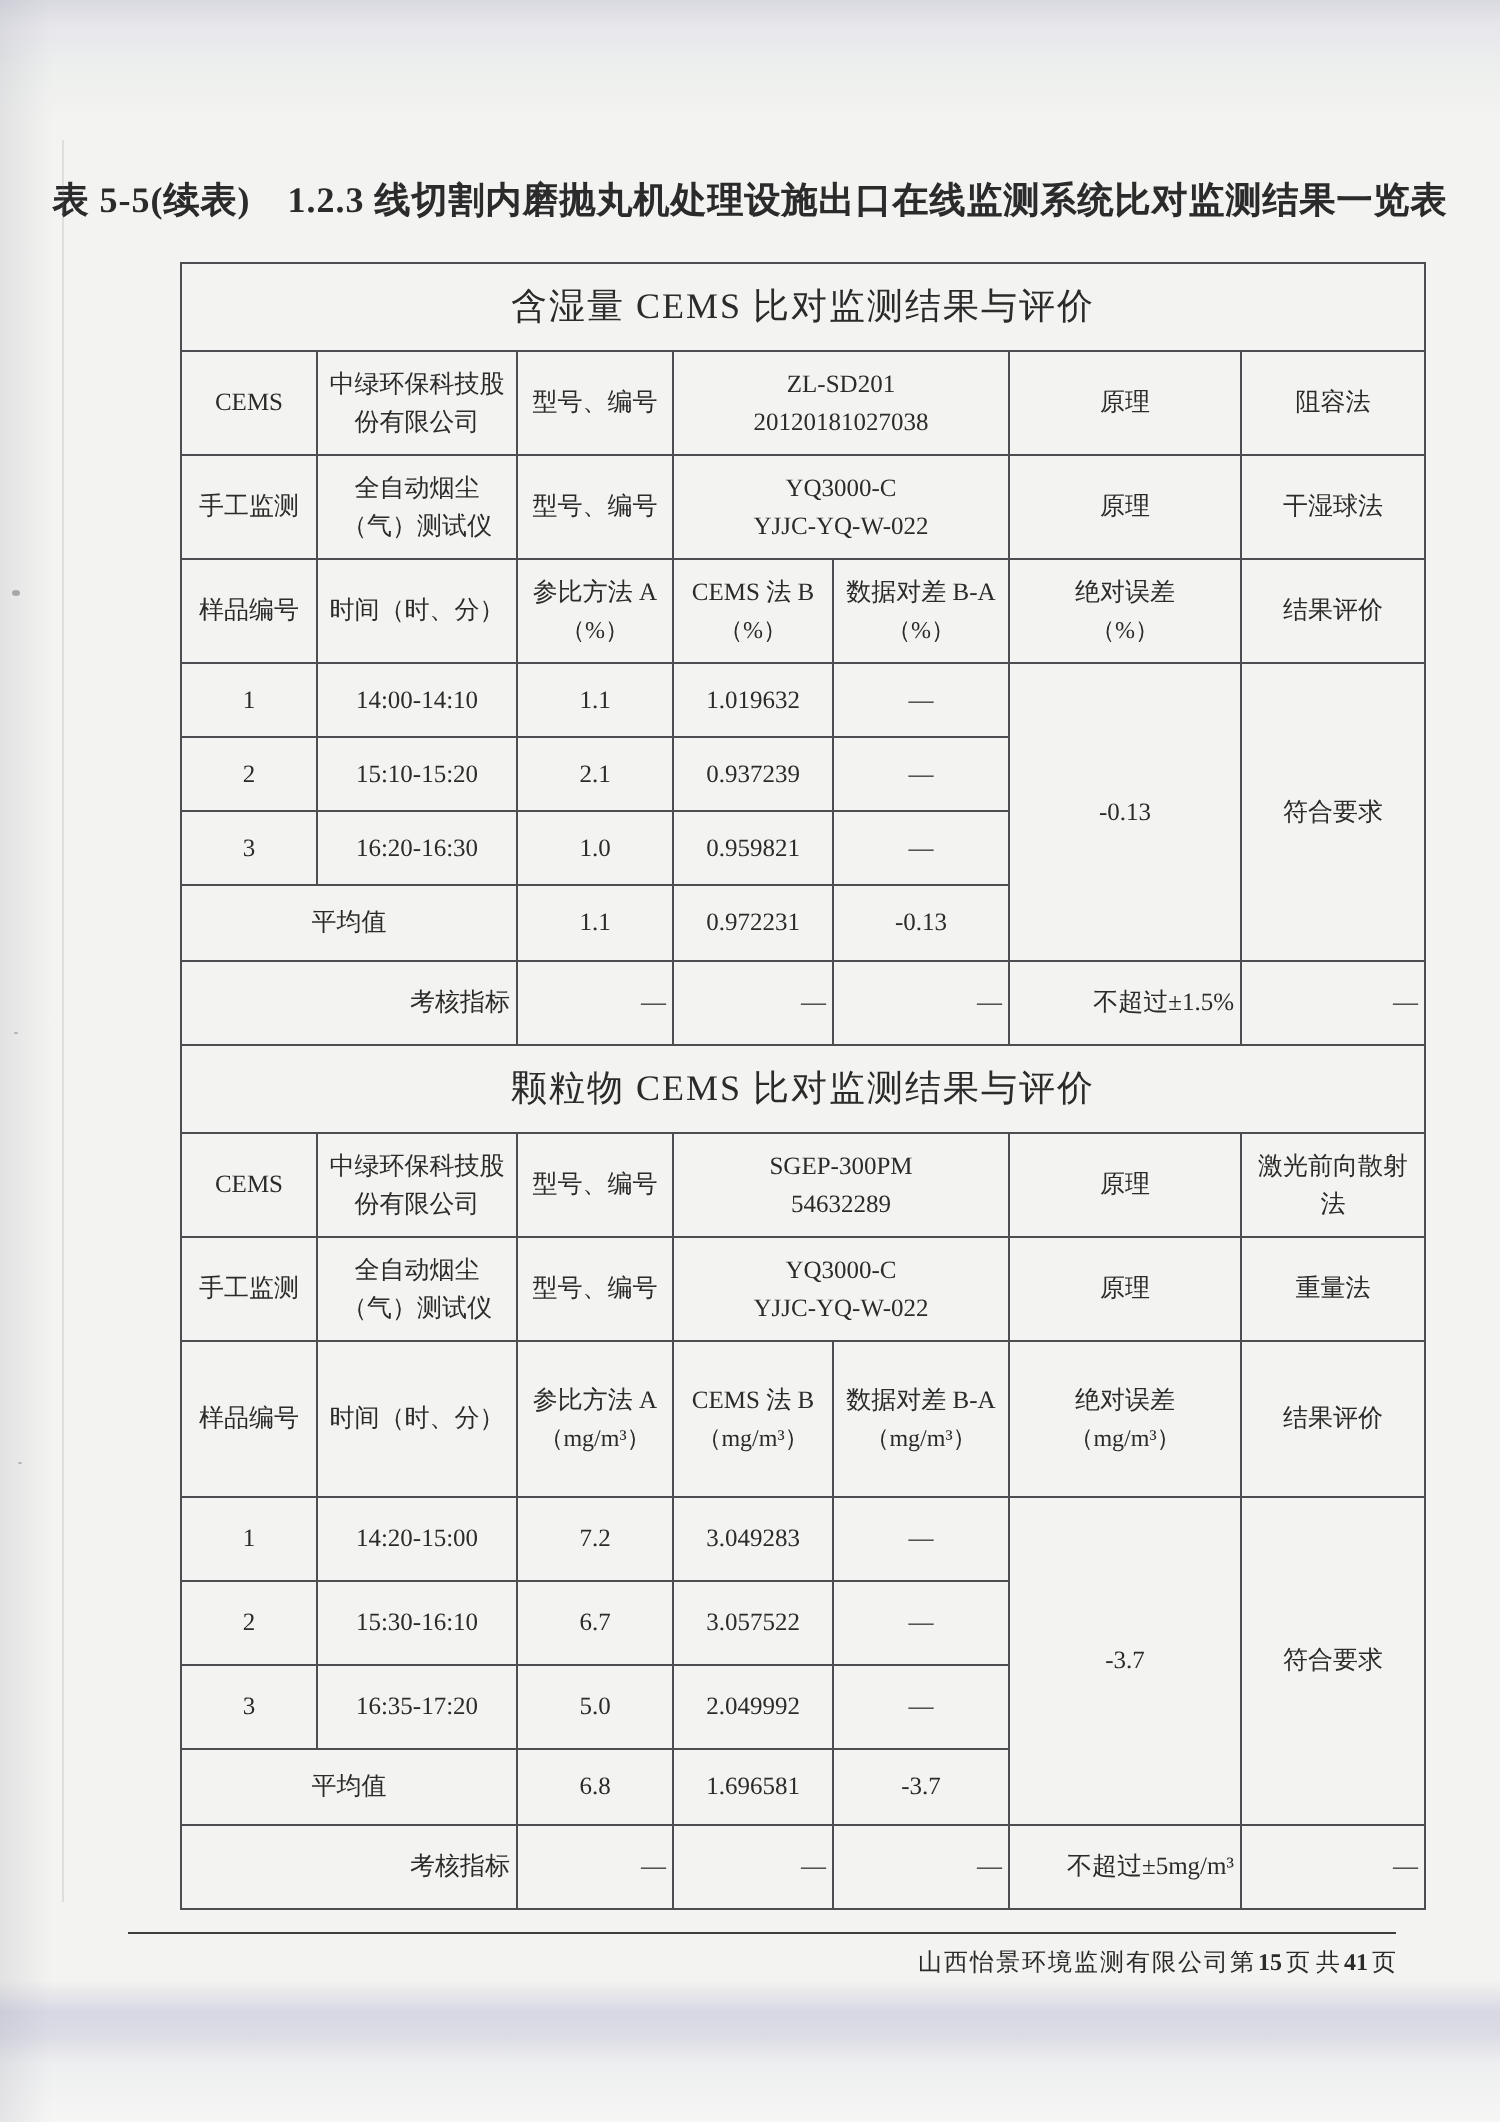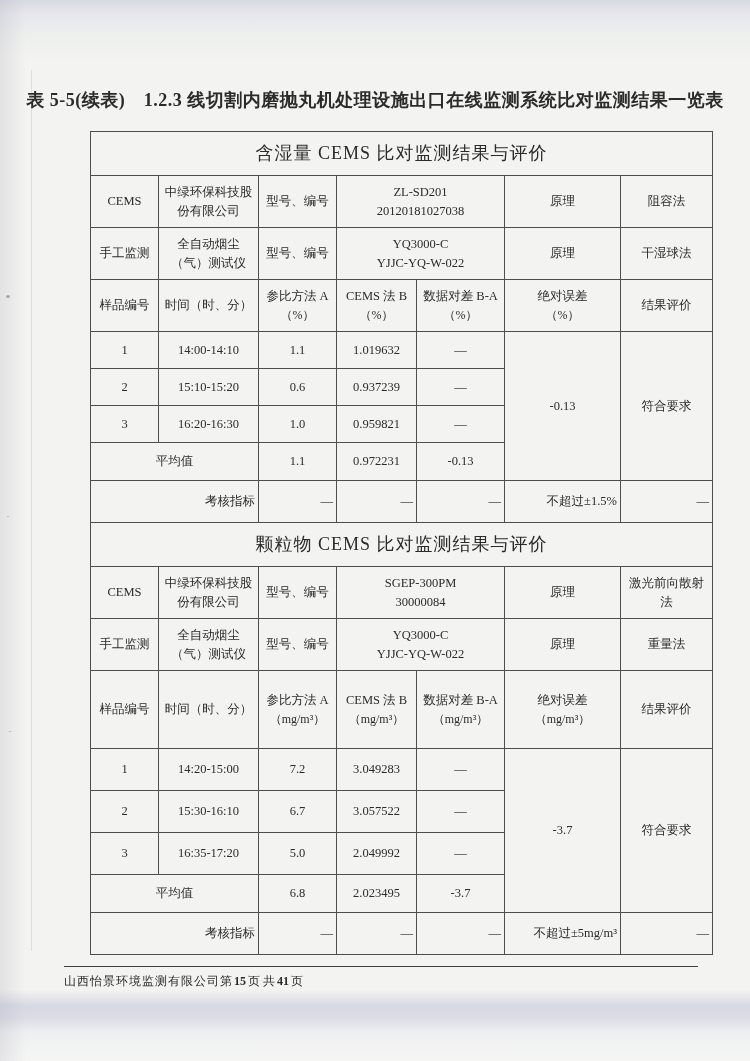--- a/index.html
+++ b/index.html
@@ -56,21 +56,21 @@
   tr.r-data1{height:42px;}
   tr.r-avg{height:38px;}
   tr.r-assess{height:42px;}
   tr.r-assess td{border-top-color:#7fb0b4;text-align:right;}
   .unit{font-size:12px;}
   .footer{
     position:absolute;left:64px;right:52px;top:966px;
     border-top:1px solid #3f3f3f;
     padding-top:6px;
     font-size:12px;
-    display:flex;justify-content:flex-start;align-items:baseline;
+    display:flex;justify-content:flex-end;align-items:baseline;
   }
   .footer .company{letter-spacing:1px;}
   .footer .pagenum{font-weight:bold;padding:0 2px;}
 </style>
 </head>
 <body>
 
 <div class="scan">
   <div class="speck"></div>
 
@@ -148,21 +148,21 @@
         <td>14:00-14:10</td>
         <td>1.1</td>
         <td>1.019632</td>
         <td>—</td>
         <td rowspan="4">-0.13</td>
         <td rowspan="4">符合要求</td>
       </tr>
       <tr class="r-data0">
         <td>2</td>
         <td>15:10-15:20</td>
-        <td>0.6</td>
+        <td>2.1</td>
         <td>0.937239</td>
         <td>—</td>
       </tr>
       <tr class="r-data0">
         <td>3</td>
         <td>16:20-16:30</td>
         <td>1.0</td>
         <td>0.959821</td>
         <td>—</td>
       </tr>
@@ -185,21 +185,21 @@
 
       <tr class="r-sech">
         <td colspan="7">颗粒物 CEMS 比对监测结果与评价</td>
       </tr>
 
       <tr class="r-eq">
         <td>CEMS</td>
         <td>中绿环保科技股份有限公司</td>
         <td>型号、编号</td>
         <td class="pre" colspan="2">SGEP-300PM
-30000084</td>
+54632289</td>
         <td>原理</td>
         <td>激光前向散射法</td>
       </tr>
 
       <tr class="r-eq">
         <td>手工监测</td>
         <td>全自动烟尘（气）测试仪</td>
         <td>型号、编号</td>
         <td class="pre" colspan="2">YQ3000-C
 YJJC-YQ-W-022</td>
@@ -258,21 +258,21 @@
         <td>3</td>
         <td>16:35-17:20</td>
         <td>5.0</td>
         <td>2.049992</td>
         <td>—</td>
       </tr>
 
       <tr class="r-avg">
         <td colspan="2">平均值</td>
         <td>6.8</td>
-        <td>2.023495</td>
+        <td>1.696581</td>
         <td>-3.7</td>
       </tr>
 
       <tr class="r-assess">
         <td colspan="2">考核指标</td>
         <td>—</td>
         <td>—</td>
         <td>—</td>
         <td>不超过±5mg/m³</td>
         <td>—</td>

